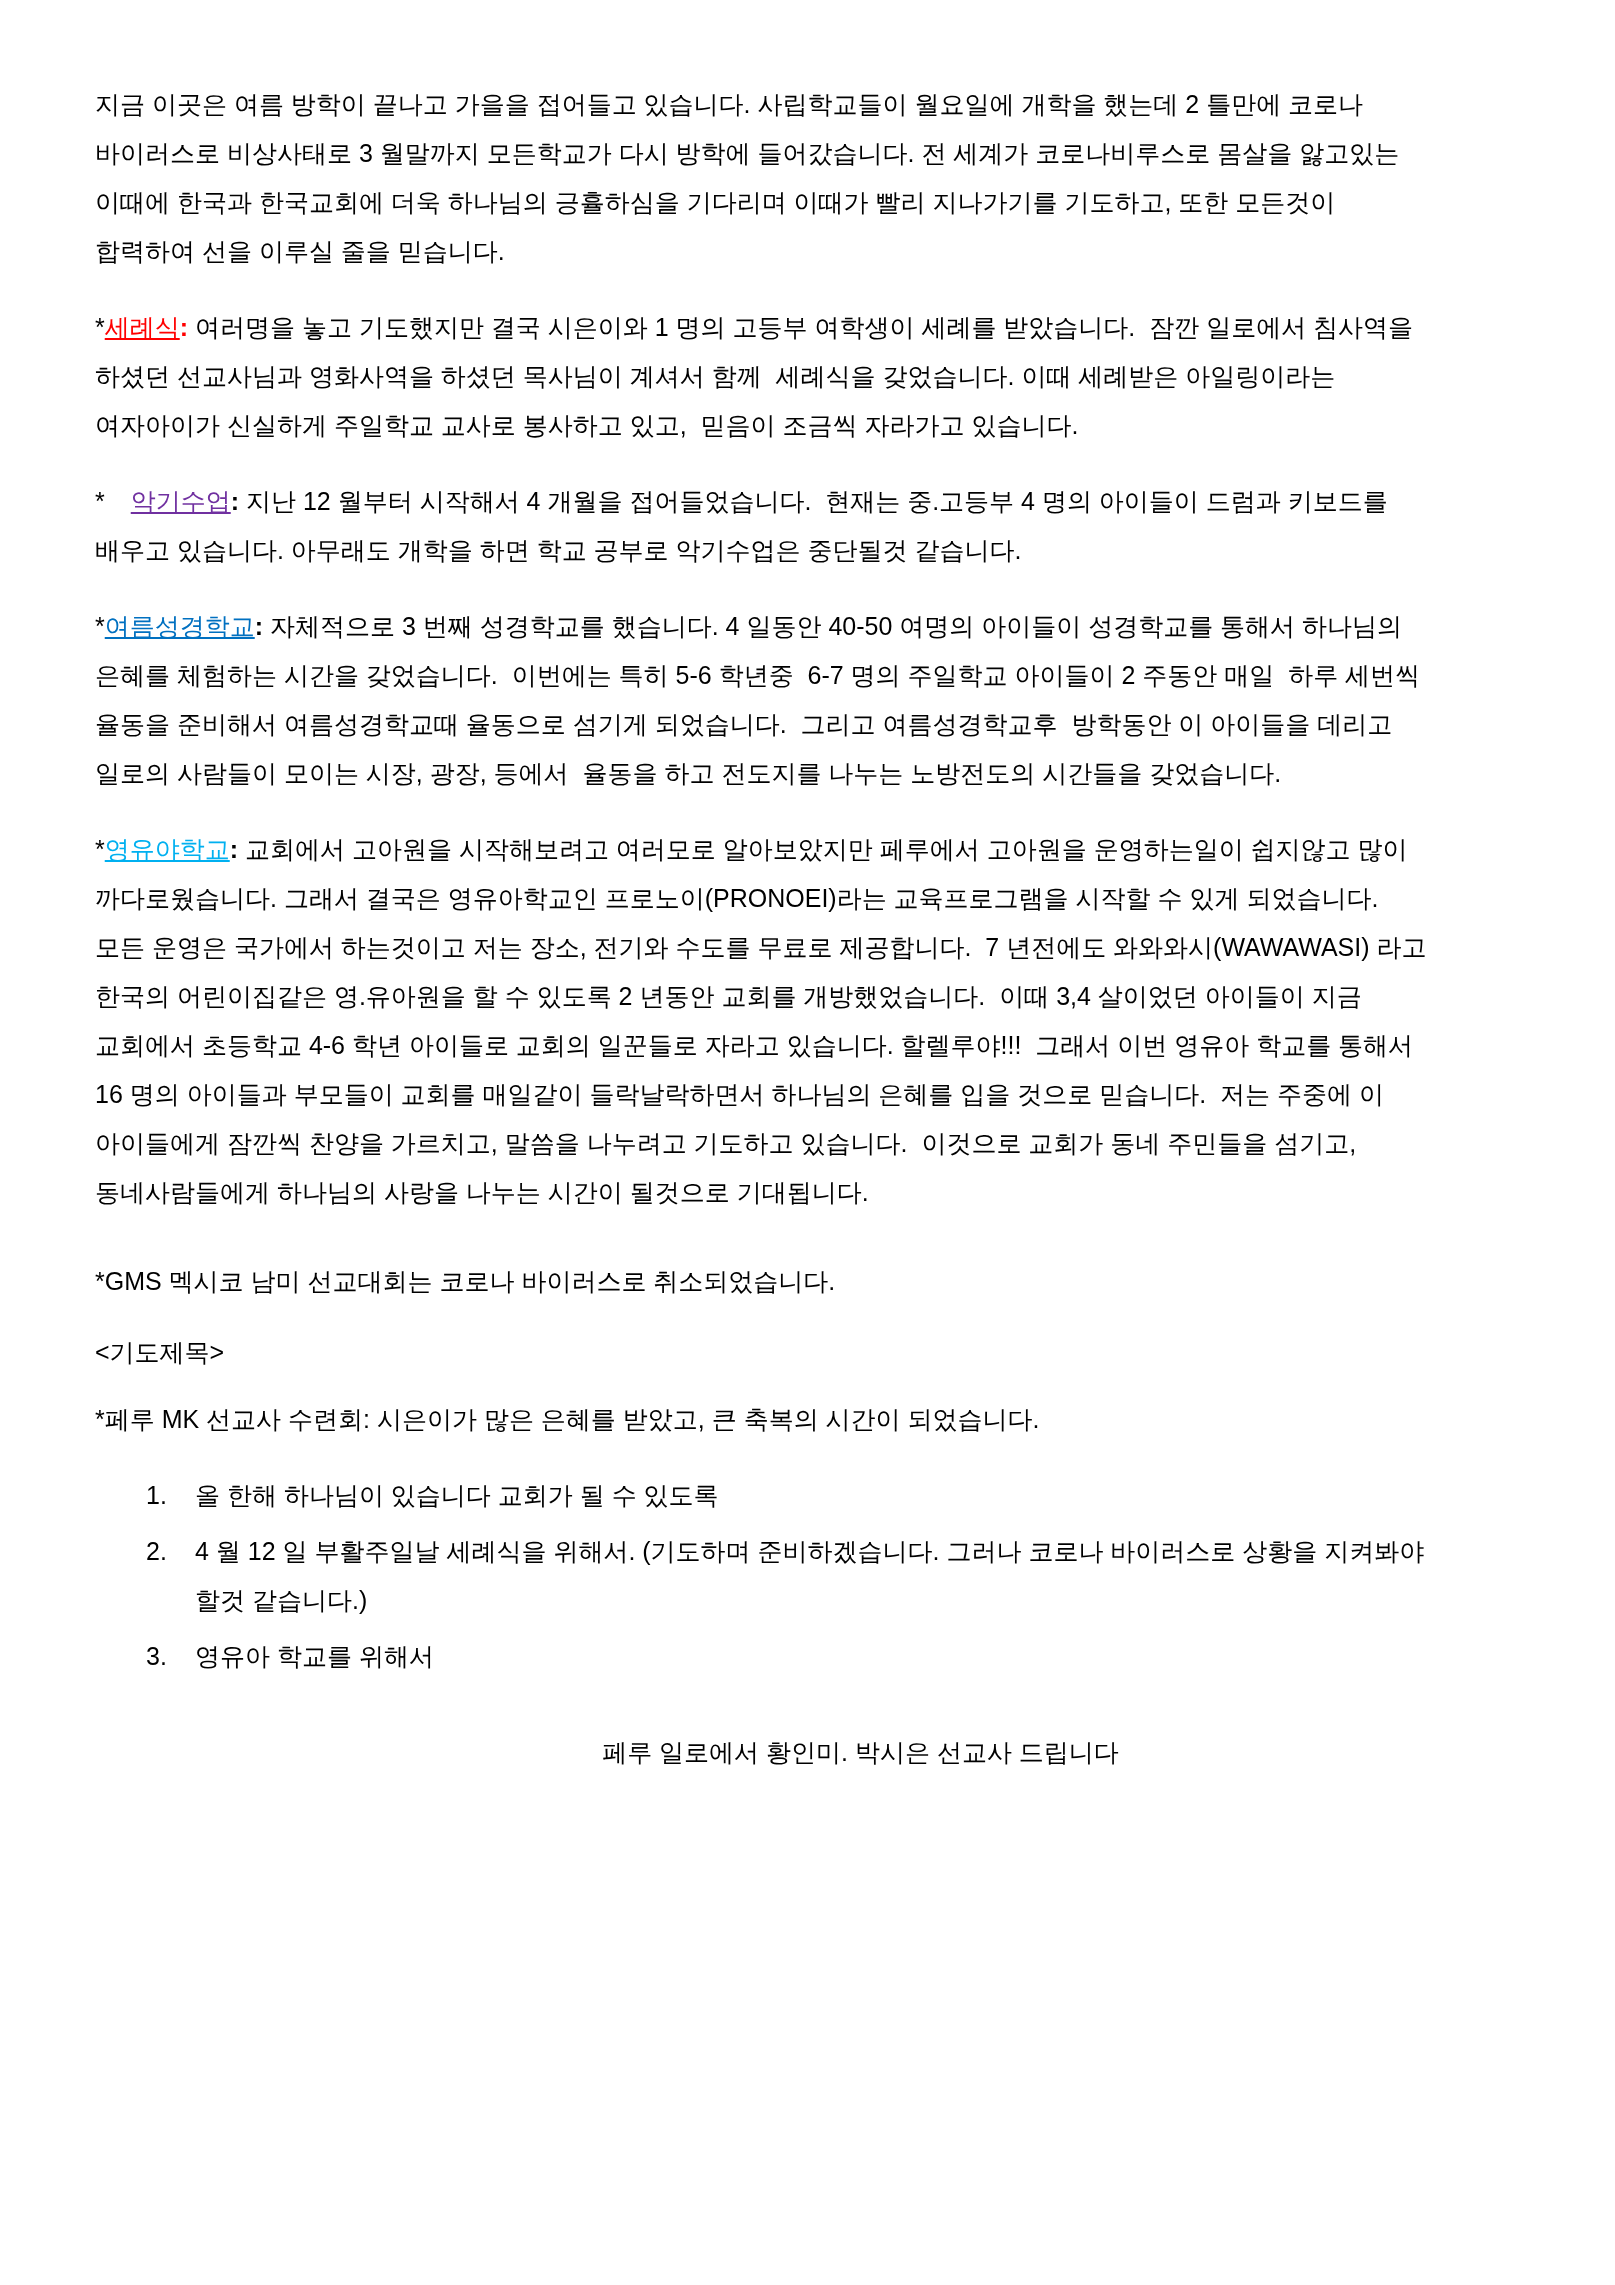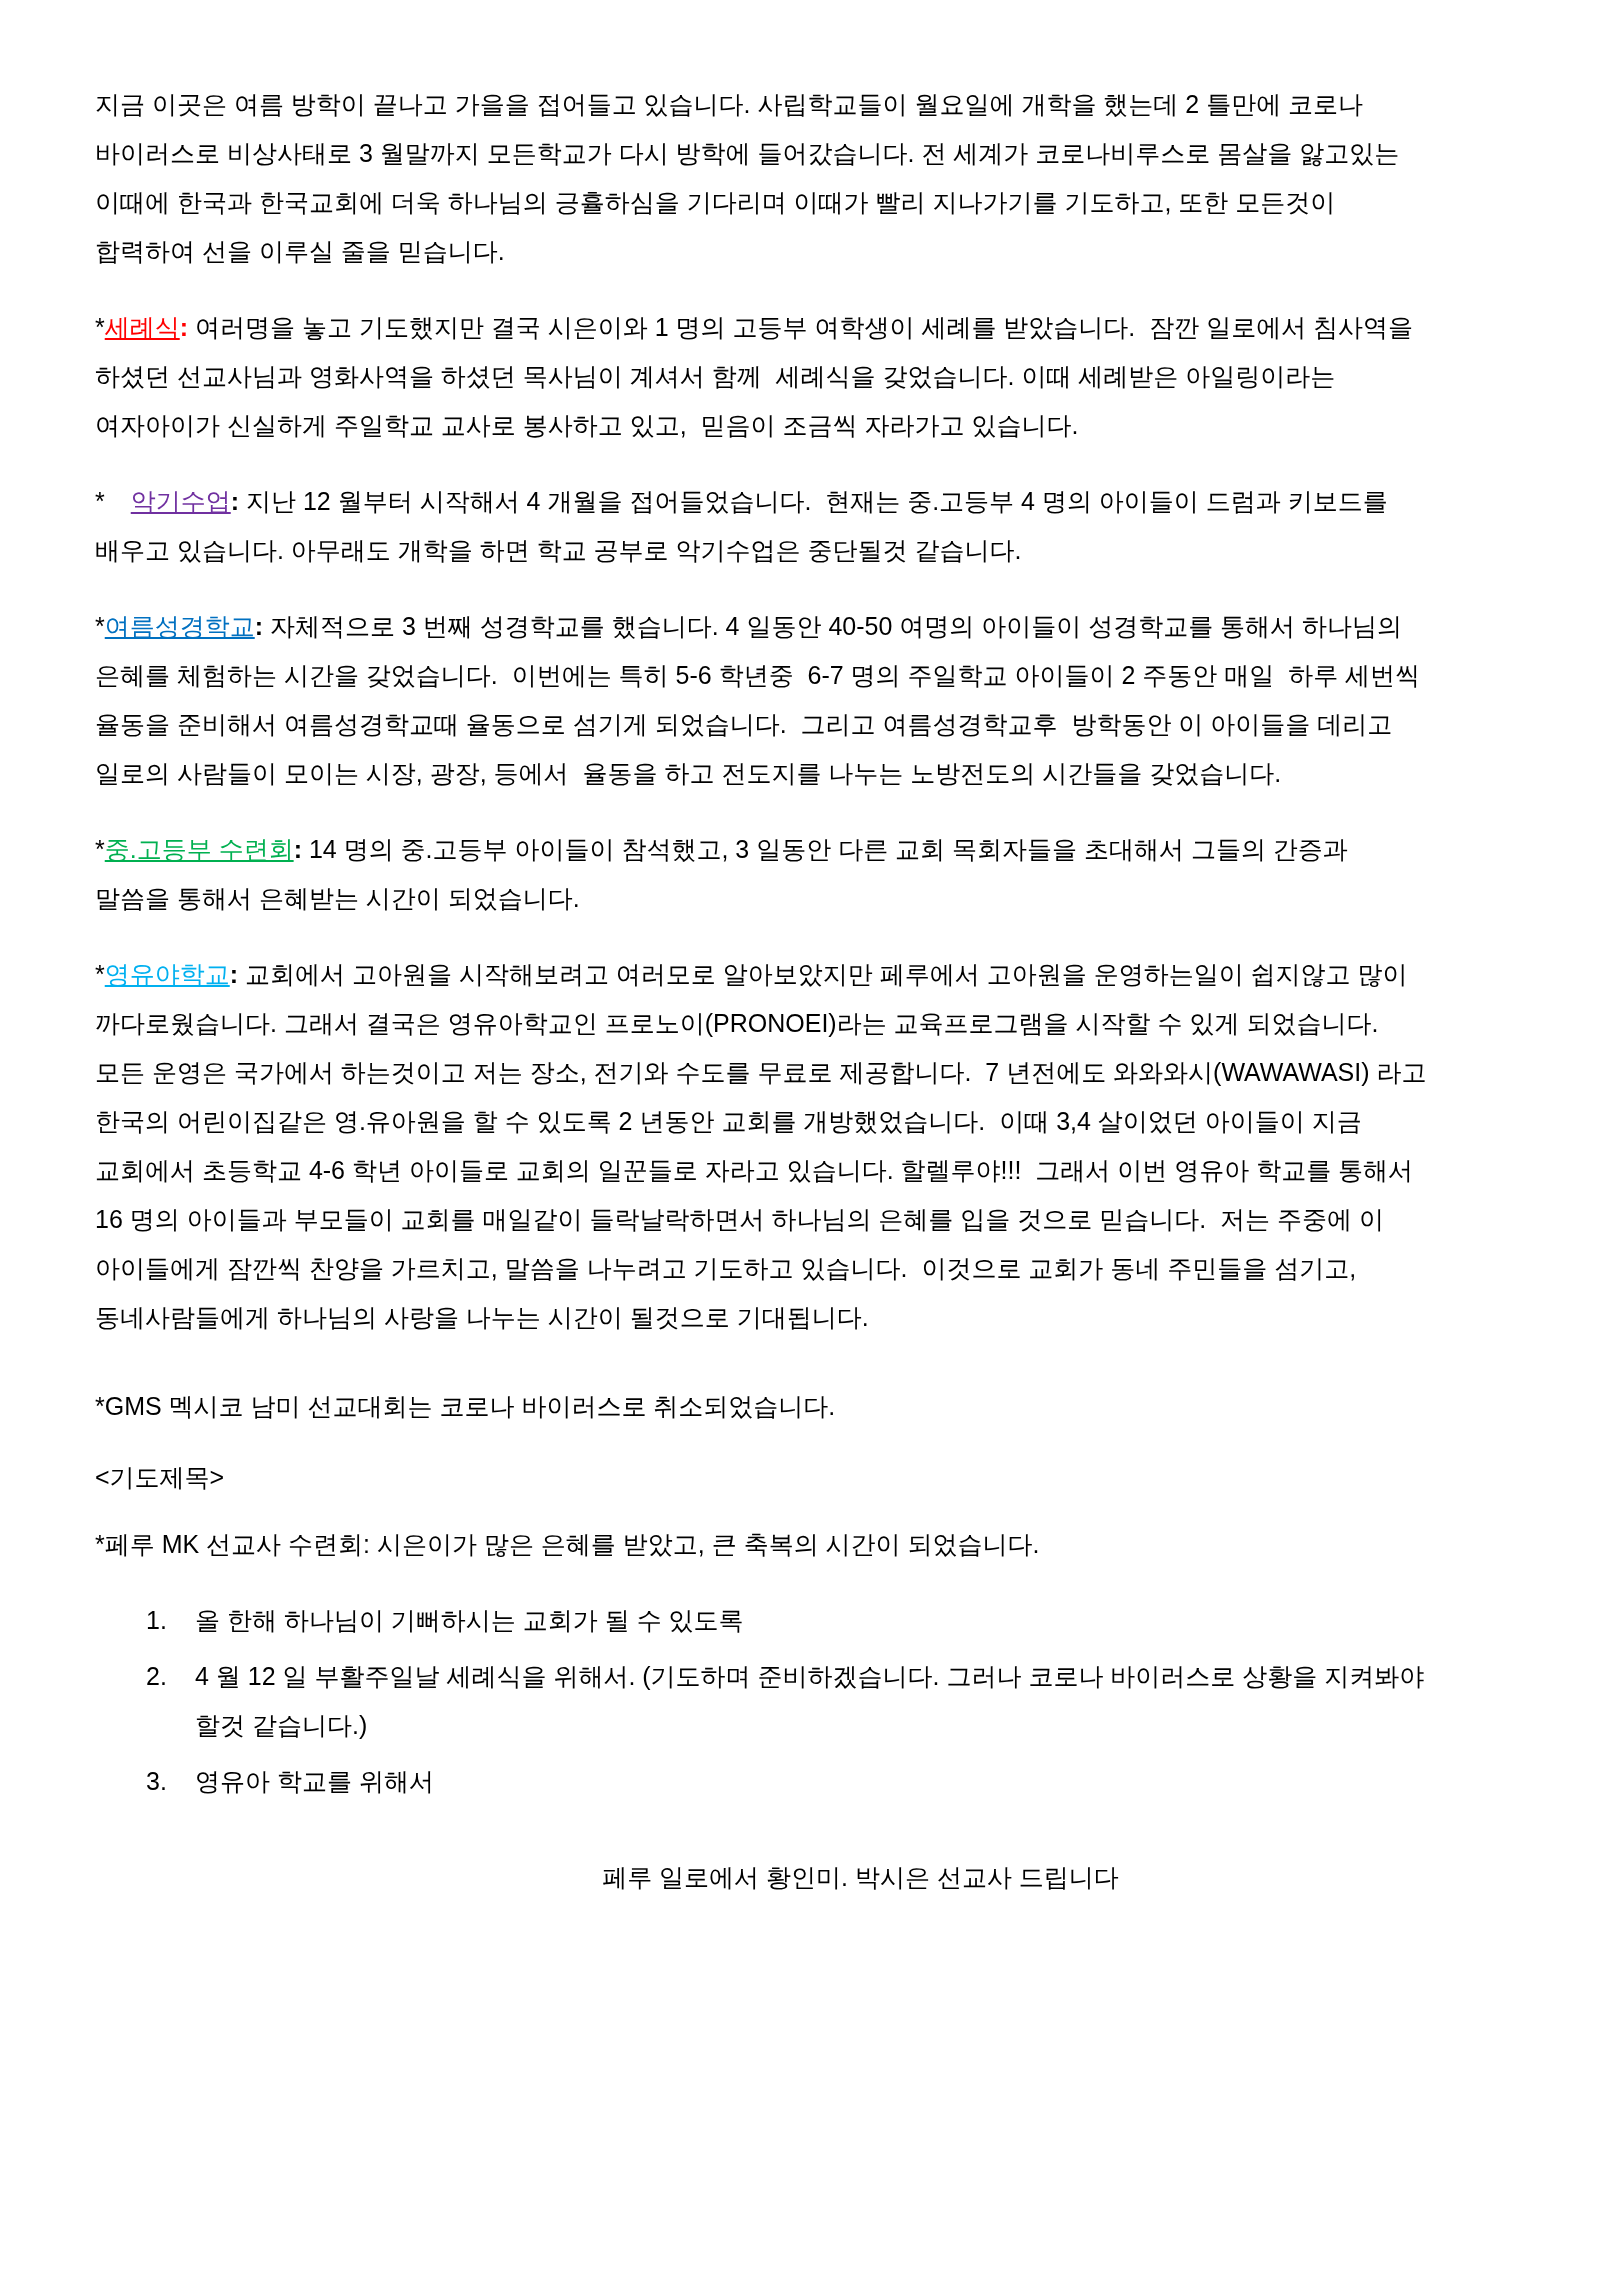--- a/index.html
+++ b/index.html
@@ -71,42 +71,40 @@
 여자아이가 신실하게 주일학교 교사로 봉사하고 있고,  믿음이 조금씩 자라가고 있습니다.</span></p>
 
   <p class="para"><span>*</span><span class="sec-head" style="color: rgb(112, 48, 160); margin-left: 26px;">악기수업</span><span class="sec-colon" style="color: rgb(0, 0, 0);">:</span><span class="pre"> 지난 12 월부터 시작해서 4 개월을 접어들었습니다.  현재는 중.고등부 4 명의 아이들이 드럼과 키보드를
 배우고 있습니다. 아무래도 개학을 하면 학교 공부로 악기수업은 중단될것 같습니다.</span></p>
 
   <p class="para"><span>*</span><span class="sec-head" style="color: rgb(0, 112, 192);">여름성경학교</span><span class="sec-colon" style="color: rgb(0, 0, 0);">:</span><span class="pre"> 자체적으로 3 번째 성경학교를 했습니다. 4 일동안 40-50 여명의 아이들이 성경학교를 통해서 하나님의
 은혜를 체험하는 시간을 갖었습니다.  이번에는 특히 5-6 학년중  6-7 명의 주일학교 아이들이 2 주동안 매일  하루 세번씩
 율동을 준비해서 여름성경학교때 율동으로 섬기게 되었습니다.  그리고 여름성경학교후  방학동안 이 아이들을 데리고
 일로의 사람들이 모이는 시장, 광장, 등에서  율동을 하고 전도지를 나누는 노방전도의 시간들을 갖었습니다.</span></p>
 
-  <p class="para"><span>*</span><span class="sec-head" style="color: rgb(0, 176, 80);">중.고등부 수련회</span><span class="sec-colon" style="color: rgb(0, 0, 0);">:</span><span class="pre"> 14 명의 중.고등부 아이들이 참석했고, 3 일동안 다른 교회 목회자들을 초대해서 그들의 간증과
-말씀을 통해서 은혜받는 시간이 되었습니다.</span></p>
 
   <p class="para"><span>*</span><span class="sec-head" style="color: rgb(0, 176, 240);">영유야학교</span><span class="sec-colon" style="color: rgb(0, 0, 0);">:</span><span class="pre"> 교회에서 고아원을 시작해보려고 여러모로 알아보았지만 페루에서 고아원을 운영하는일이 쉽지않고 많이
 까다로웠습니다. 그래서 결국은 영유아학교인 프로노이(PRONOEI)라는 교육프로그램을 시작할 수 있게 되었습니다.
 모든 운영은 국가에서 하는것이고 저는 장소, 전기와 수도를 무료로 제공합니다.  7 년전에도 와와와시(WAWAWASI) 라고
 한국의 어린이집같은 영.유아원을 할 수 있도록 2 년동안 교회를 개방했었습니다.  이때 3,4 살이었던 아이들이 지금
 교회에서 초등학교 4-6 학년 아이들로 교회의 일꾼들로 자라고 있습니다. 할렐루야!!!  그래서 이번 영유아 학교를 통해서
 16 명의 아이들과 부모들이 교회를 매일같이 들락날락하면서 하나님의 은혜를 입을 것으로 믿습니다.  저는 주중에 이
 아이들에게 잠깐씩 찬양을 가르치고, 말씀을 나누려고 기도하고 있습니다.  이것으로 교회가 동네 주민들을 섬기고,
 동네사람들에게 하나님의 사랑을 나누는 시간이 될것으로 기대됩니다.</span></p>
 
   <p class="para note-gms pre">*GMS 멕시코 남미 선교대회는 코로나 바이러스로 취소되었습니다.</p>
 
   <p class="para prayer-header">&lt;기도제목&gt;</p>
 
   <p class="para note-mk pre">*페루 MK 선교사 수련회: 시은이가 많은 은혜를 받았고, 큰 축복의 시간이 되었습니다.</p>
 
   <div class="prayer-list">
     <div class="prayer-item">
         <span class="prayer-num">1.</span>
-        <span class="prayer-text pre">올 한해 하나님이 기뻐하시는 교회가 될 수 있도록</span>
+        <span class="prayer-text pre">올 한해 하나님이 있습니다 교회가 될 수 있도록</span>
       </div>
     <div class="prayer-item">
         <span class="prayer-num">2.</span>
         <span class="prayer-text pre">4 월 12 일 부활주일날 세례식을 위해서. (기도하며 준비하겠습니다. 그러나 코로나 바이러스로 상황을 지켜봐야
 할것 같습니다.)</span>
       </div>
     <div class="prayer-item">
         <span class="prayer-num">3.</span>
         <span class="prayer-text pre">영유아 학교를 위해서</span>
       </div>

